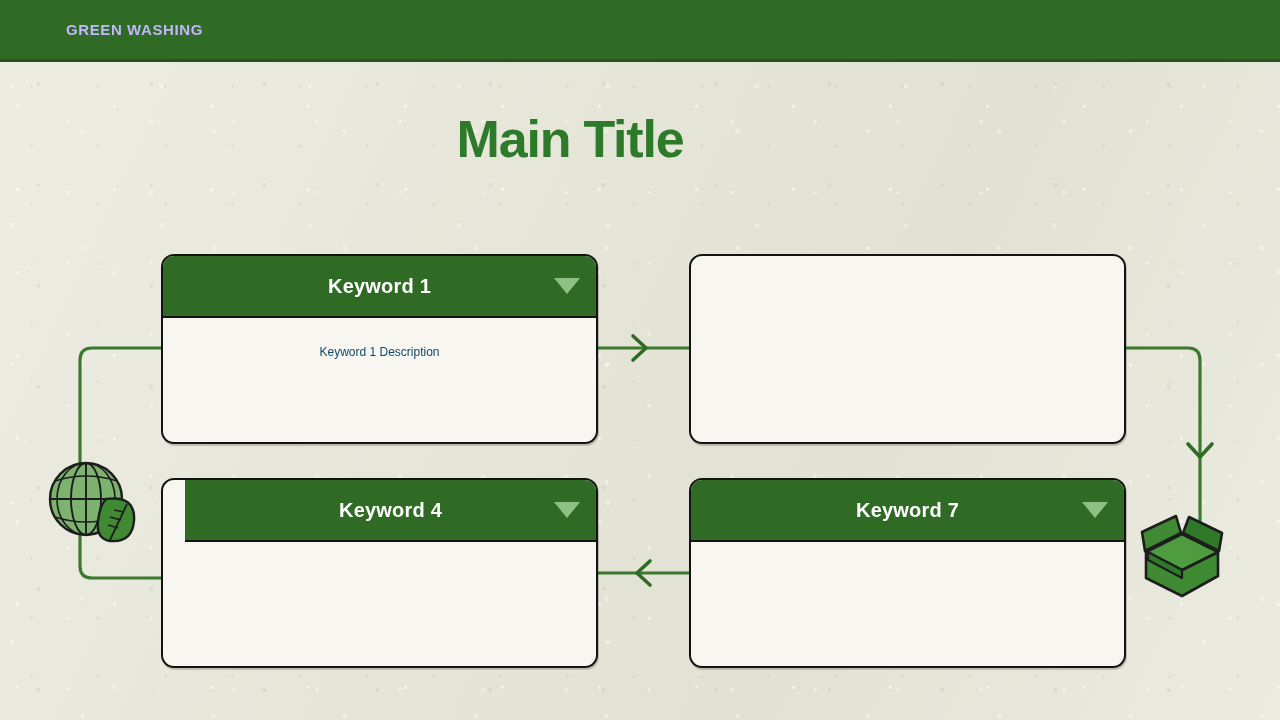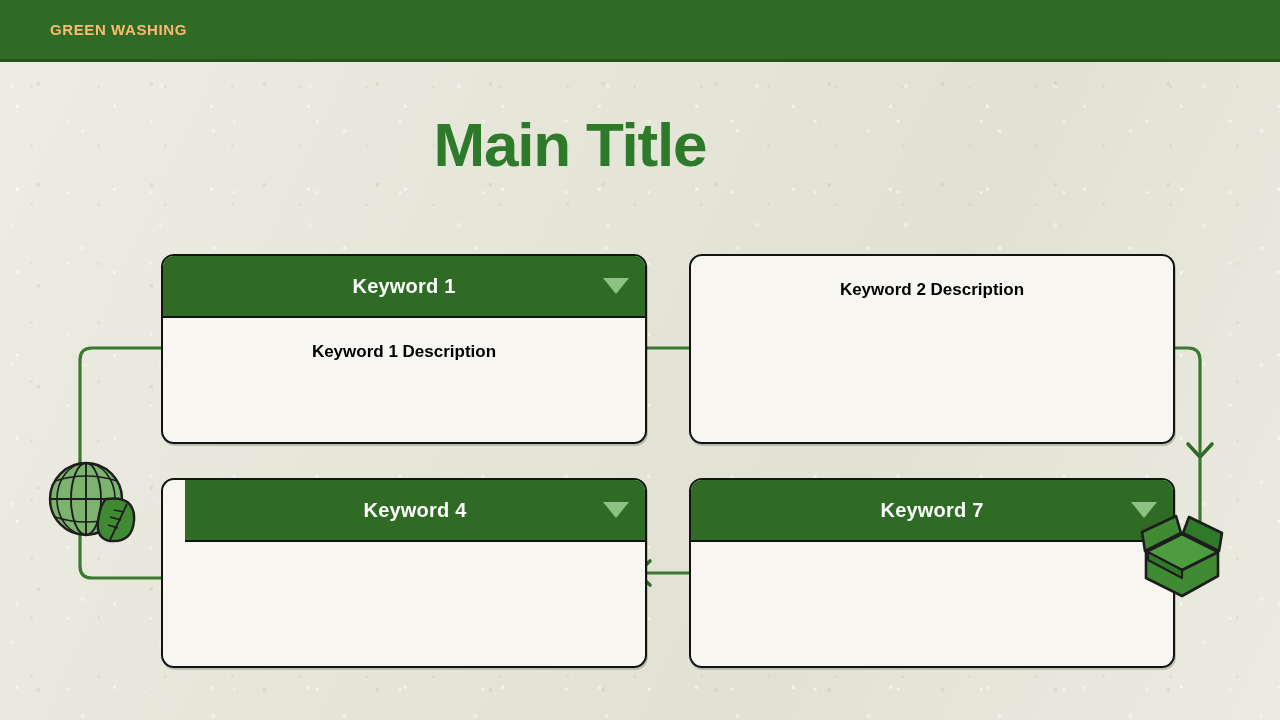--- a/index.html
+++ b/index.html
@@ -41,53 +41,53 @@
     position: absolute;
     left: 0; top: 0;
     width: 1280px;
     height: 62px;
     background: #2f6b24;
     border-bottom: 3px solid #25541c;
     display: flex;
     align-items: center;
   }
   #topbar-label {
-    margin-left: 50px;
-    color: #fdba74;
+    margin-left: 66px;
+    color: #c4b5fd;
     font-size: 15px;
     font-weight: bold;
     letter-spacing: 0.6px;
     text-transform: uppercase;
   }
 
   
   #main-title {
     position: absolute;
     left: 0; top: 112px;
     width: 1140px;
     text-align: center;
     color: #2d7a2a;
-    font-size: 62px;
+    font-size: 52px;
     font-weight: bold;
     letter-spacing: -1.2px;
     line-height: 1.05;
   }
 
   
   #connectors {
     position: absolute;
     left: 0; top: 0;
     width: 1280px; height: 720px;
     pointer-events: none;
   }
 
   
   .card {
     position: absolute;
-    width: 486px;
+    width: 437px;
     height: 190px;
     background: #f7f6f1;
     border: 2.5px solid #131313;
     border-radius: 13px;
     overflow: hidden;
     box-shadow: 1px 2px 0 rgba(0,0,0,0.18);
   }
   .card-header {
     position: relative;
     height: 62px;
@@ -112,23 +112,23 @@
     border-left: 13px solid transparent;
     border-right: 13px solid transparent;
     border-top: 16px solid #8cc183;
   }
   .card-body {
     height: 123px;
     padding-top: 24px;
     text-align: center;
   }
   .card-desc {
-    color: #000000;
-    font-size: 17px;
-    font-weight: bold;
+    color: #0c4a6e;
+    font-size: 12px;
+    font-weight: normal;
   }
 
   #card-1 { left: 161px; top: 254px; }
   #card-2 { left: 689px; top: 254px; }
   #card-4 { left: 161px; top: 478px; padding-left: 22px; }
   #card-3 { left: 689px; top: 478px; }
 
   
   .deco {
     position: absolute;
@@ -165,23 +165,20 @@
   <div class="card-header">
     <span class="card-title">Keyword 1</span>
     <span class="card-caret"></span>
   </div>
   <div class="card-body">
     <span class="card-desc">Keyword 1 Description</span>
   </div>
 </div>
 
 <div class="card" id="card-2">
-  <div class="card-body">
-    <span class="card-desc">Keyword 2 Description</span>
-  </div>
 </div>
 
 <div class="card" id="card-4">
   <div class="card-header">
     <span class="card-title">Keyword 4</span>
     <span class="card-caret"></span>
   </div>
 </div>
 
 <div class="card" id="card-3">

